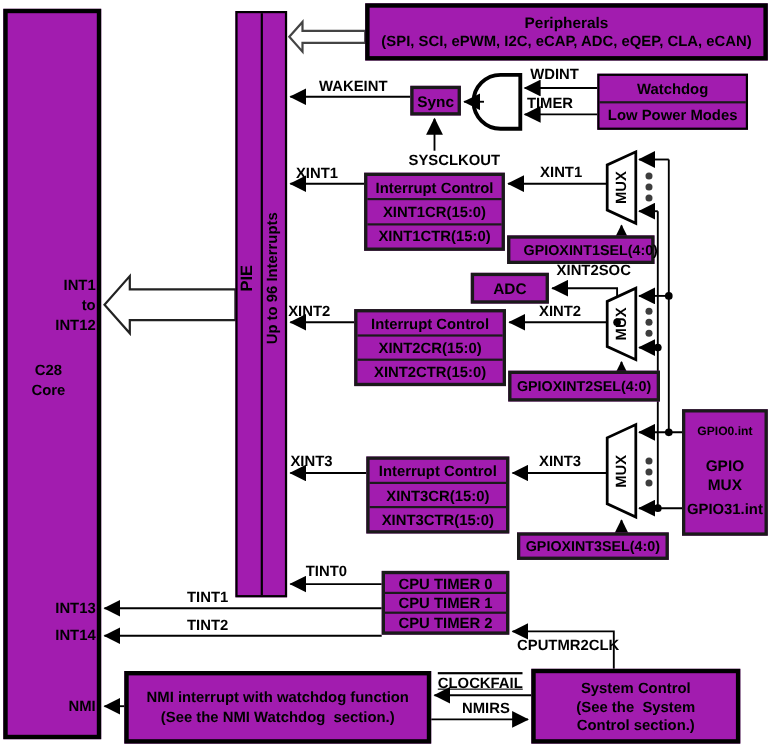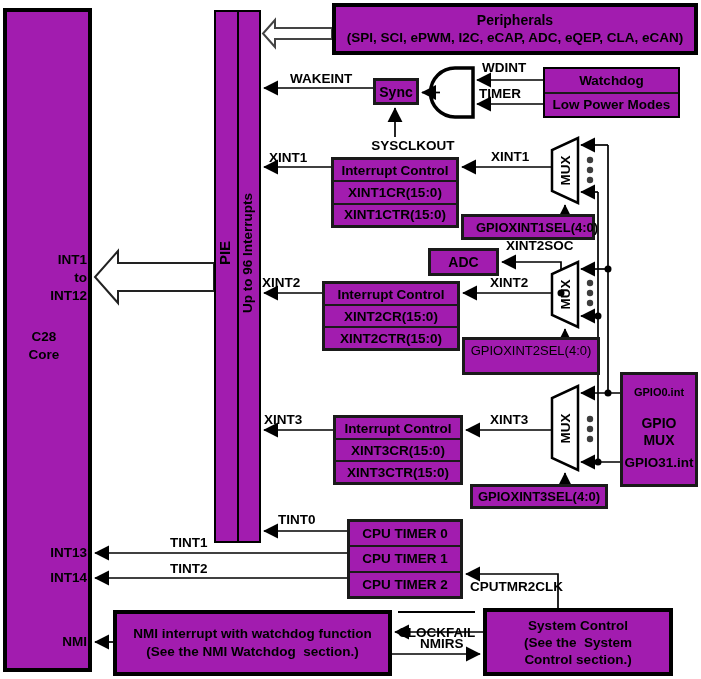--- a/index.html
+++ b/index.html
@@ -11,21 +11,21 @@
   .lbl{position:absolute;z-index:3;font-weight:bold;font-size:13.5px;color:#000;
        white-space:nowrap;line-height:15px;}
   .ctr{text-align:center;}
   .rows{display:flex;flex-direction:column;}
   .rows .row{flex:1;display:flex;align-items:center;justify-content:center;
              font-weight:bold;font-size:13.5px;white-space:nowrap;}
   .rows .row + .row{border-top:2px solid #1a1a1a;}
   .rot{position:absolute;z-index:3;font-weight:bold;text-align:center;
        transform:rotate(-90deg);transform-origin:center;white-space:nowrap;}
   .pre{white-space:pre;}
-  .overline{border-top:2px solid #000;padding-top:12px;display:inline-block;}
+  .overline{border-top:2px solid #000;padding-top:0px;display:inline-block;text-decoration:underline;}
 </style>
 </head>
 <body>
 
 <div id="canvas">
 
   <svg class="wires" width="701" height="679" viewBox="0 0 701 679">
     <defs>
       <marker id="ah" markerWidth="10" markerHeight="9" refX="8.5" refY="4.5" orient="auto">
         <path d="M0,0 L9,4.5 L0,9 Z" fill="#000"></path>
@@ -140,39 +140,39 @@
     <div class="row">XINT1CTR(15:0)</div>
   </div>
   <div class="box b3 ctr" style="left:461px;top:214px;width:134px;height:26px;font-weight:bold;font-size:13px;line-height:21px;padding-left:12px;">GPIOXINT1SEL(4:0)</div>
 
   <div class="box b3 ctr" style="left:428px;top:248px;width:71px;height:28px;font-weight:bold;font-size:14px;line-height:23px;">ADC</div>
   <div class="box b3 rows" style="left:322px;top:281px;width:138px;height:70px;">
     <div class="row">Interrupt Control</div>
     <div class="row">XINT2CR(15:0)</div>
     <div class="row">XINT2CTR(15:0)</div>
   </div>
-  <div class="box b3 ctr" style="left:462px;top:337px;width:138px;height:38px;font-weight:normal;font-size:13px;line-height:21px;">GPIOXINT2SEL(4:0)</div>
+  <div class="box b3 ctr" style="left:462px;top:337px;width:138px;height:28px;font-weight:bold;font-size:13px;line-height:21px;">GPIOXINT2SEL(4:0)</div>
 
   <div class="box b3 rows" style="left:333px;top:415px;width:130px;height:70px;">
     <div class="row">Interrupt Control</div>
     <div class="row">XINT3CR(15:0)</div>
     <div class="row">XINT3CTR(15:0)</div>
   </div>
   <div class="box b3 ctr" style="left:470px;top:484px;width:138px;height:25px;font-weight:bold;font-size:13px;line-height:20px;">GPIOXINT3SEL(4:0)</div>
 
   <div class="box b3" style="left:620px;top:372px;width:78px;height:115px;">
     <div style="position:absolute;top:11px;left:0;width:100%;text-align:center;font-weight:bold;font-size:11px;">GPIO0.int</div>
     <div style="position:absolute;top:40px;left:0;width:100%;text-align:center;font-weight:bold;font-size:14px;line-height:17px;">
       <div>GPIO</div>
       <div>MUX</div>
     </div>
     <div style="position:absolute;bottom:14px;left:0;width:100%;text-align:center;font-weight:bold;font-size:13.5px;">GPIO31.int</div>
   </div>
 
-  <div class="box b3 rows" style="left:347px;top:519px;width:116px;height:80px;">
+  <div class="box b3 rows" style="left:347px;top:519px;width:116px;height:58px;">
     <div class="row">CPU TIMER 0</div>
     <div class="row">CPU TIMER 1</div>
     <div class="row">CPU TIMER 2</div>
   </div>
 
   <div class="box b4 ctr" style="left:483px;top:608px;width:190px;height:68px;display:flex;flex-direction:column;justify-content:center;">
     <div style="font-weight:bold;font-size:13.5px;line-height:17px;">System Control</div>
     <div class="pre" style="font-weight:bold;font-size:13.5px;line-height:17px;">(See the  System</div>
     <div style="font-weight:bold;font-size:13.5px;line-height:17px;">Control section.)</div>
   </div>

